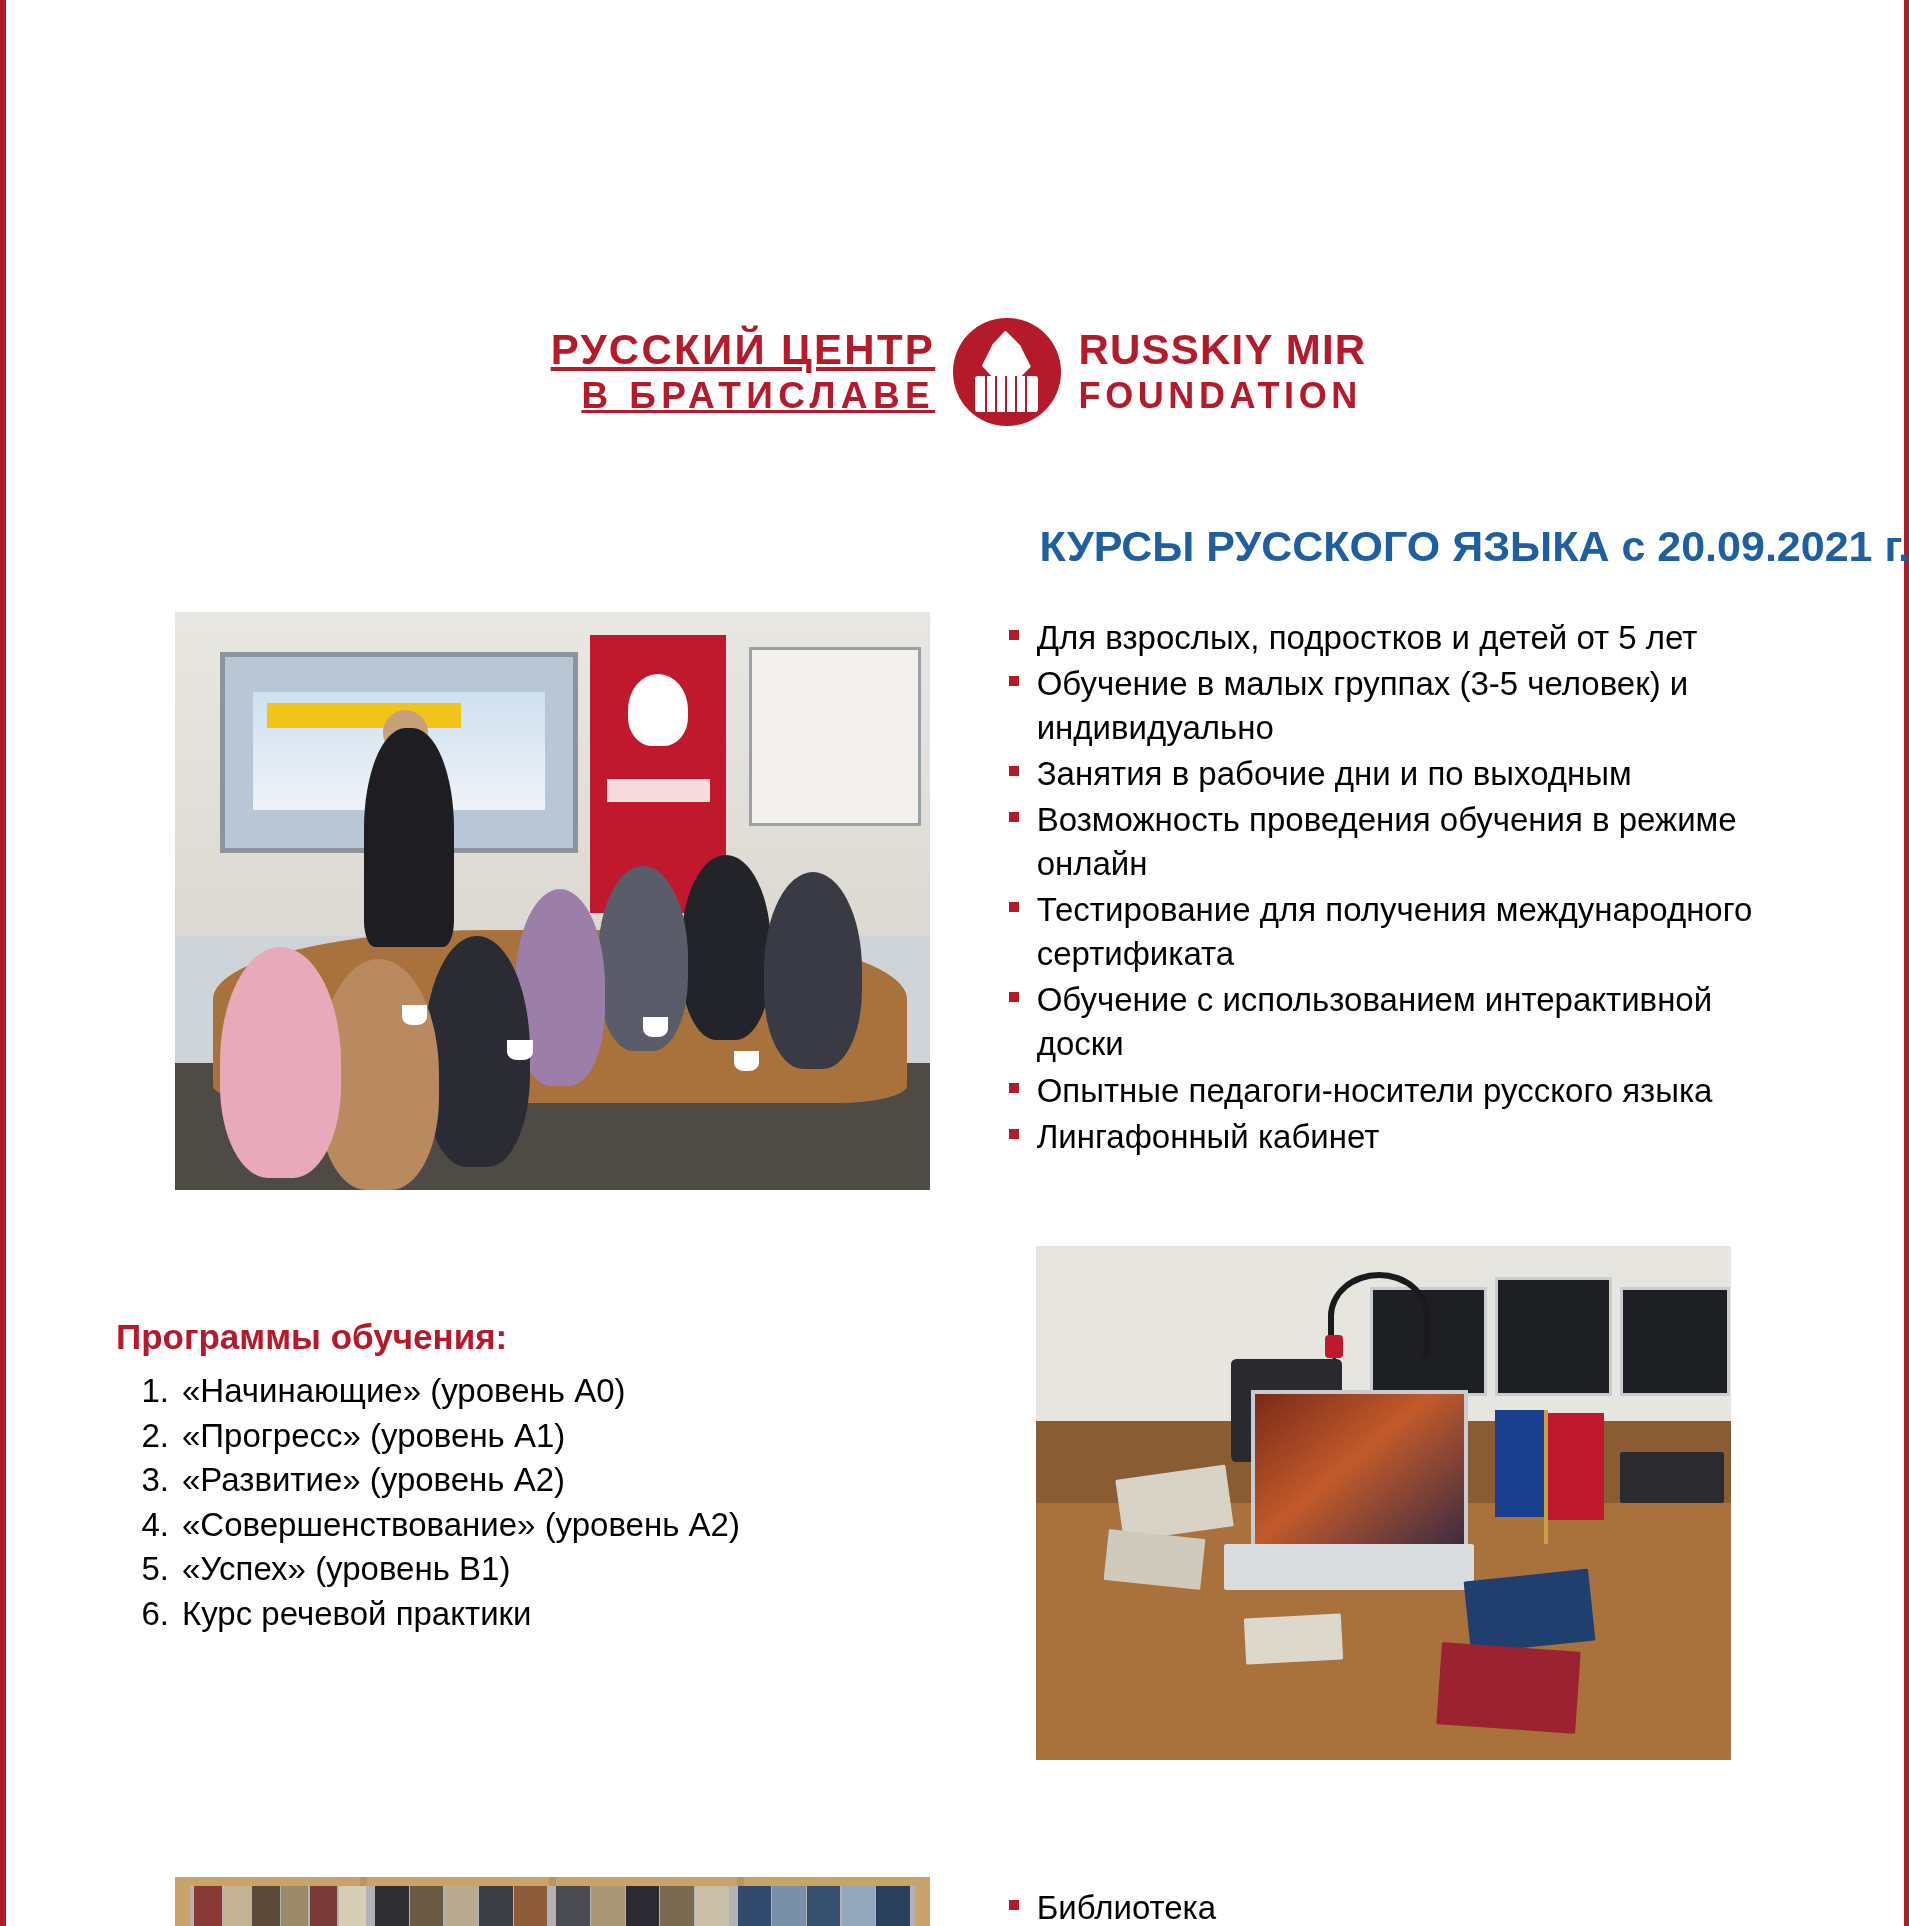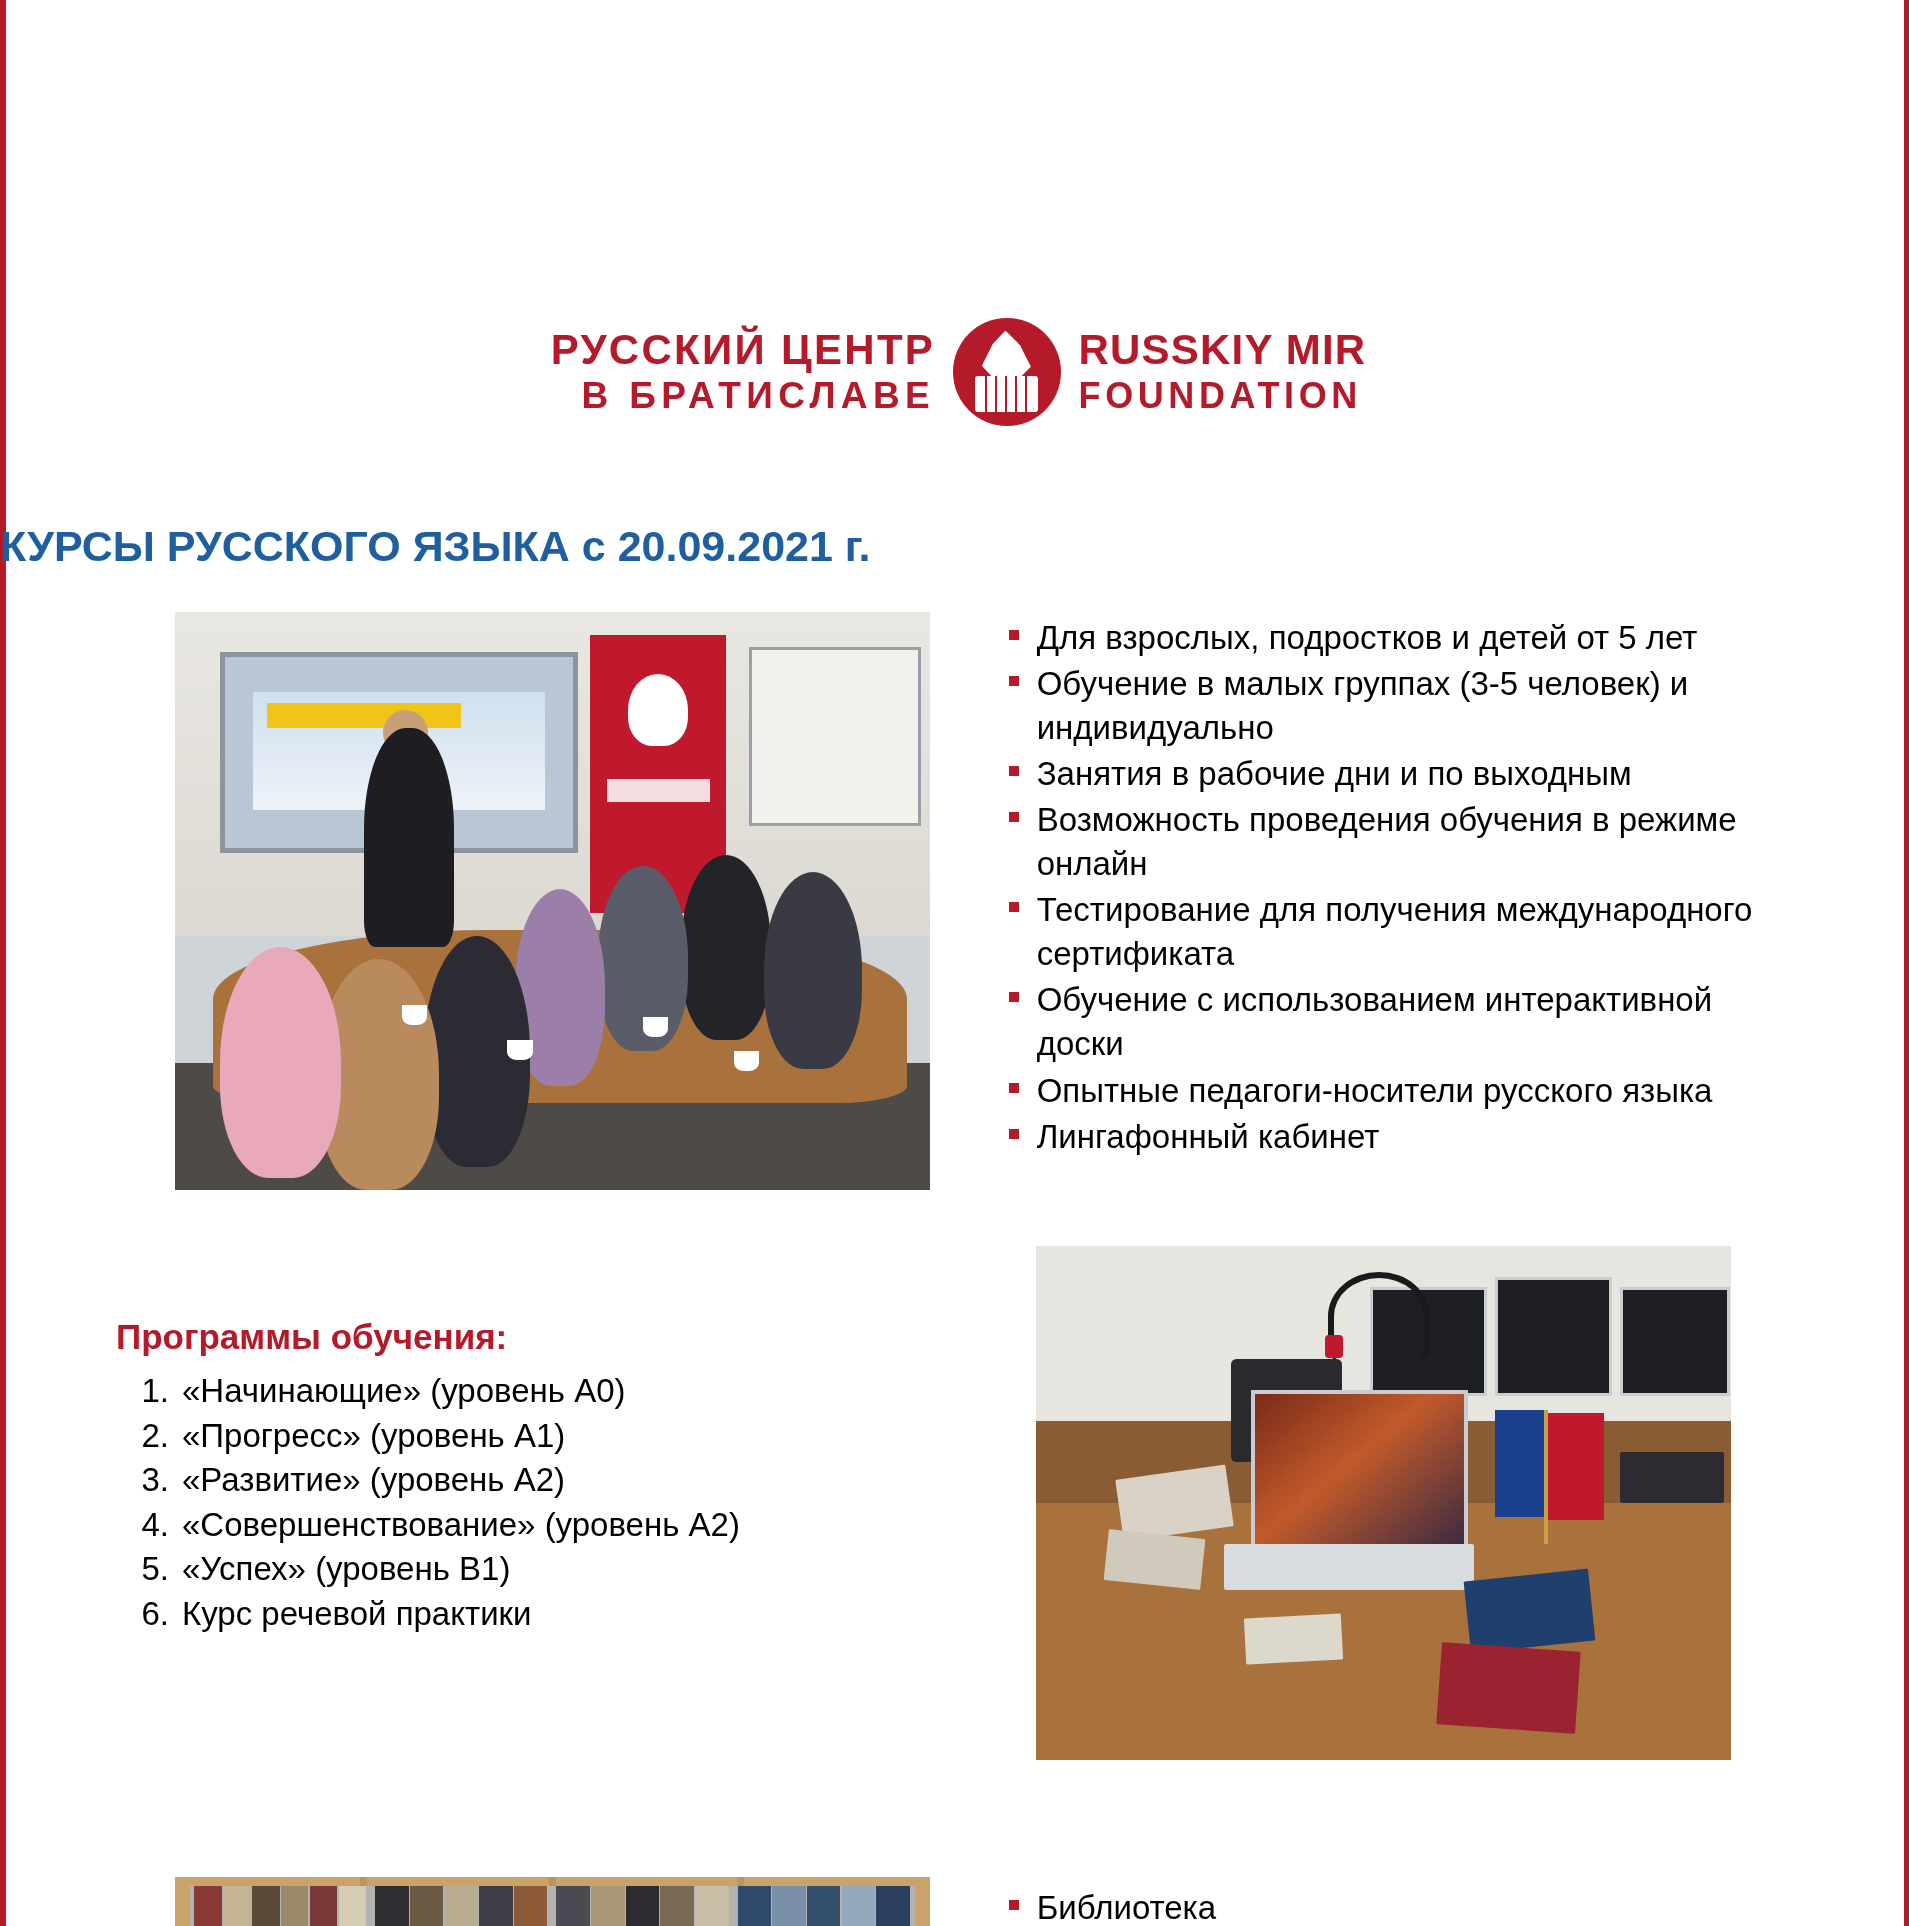--- a/index.html
+++ b/index.html
@@ -101,20 +101,21 @@
     display: flex;
     align-items: center;
     justify-content: center;
   }
   .rm-left {
     text-align: right;
     color: #b51a2b;
     font-weight: bold;
     line-height: 1.18;
     letter-spacing: 2.3px;
+    text-decoration: underline;
   }
   .rm-left .l1 { font-size: 42px; }
   .rm-left .l2 { font-size: 37px; letter-spacing: 5.4px; }
   .rm-mark {
     width: 108px; height: 108px;
     margin: 0 17.7px;
     background: #b51a2b;
     border-radius: 50%;
     position: relative;
     flex: 0 0 auto;
@@ -145,21 +146,21 @@
     line-height: 1.16;
   }
   .rm-right .l1 { font-size: 42px; letter-spacing: 1.2px; }
   .rm-right .l2 { font-size: 36px; letter-spacing: 4.6px; }
 
   
   .main-title {
     position: absolute;
     left: 0; top: 522px;
     width: 1910px;
-    text-align: left;
+    text-align: right;
     color: #1f5fa0;
     font-size: 43px;
     font-weight: bold;
   }
 
   
   .photo {
     position: absolute;
     overflow: hidden;
     background: #cfd4d8;

